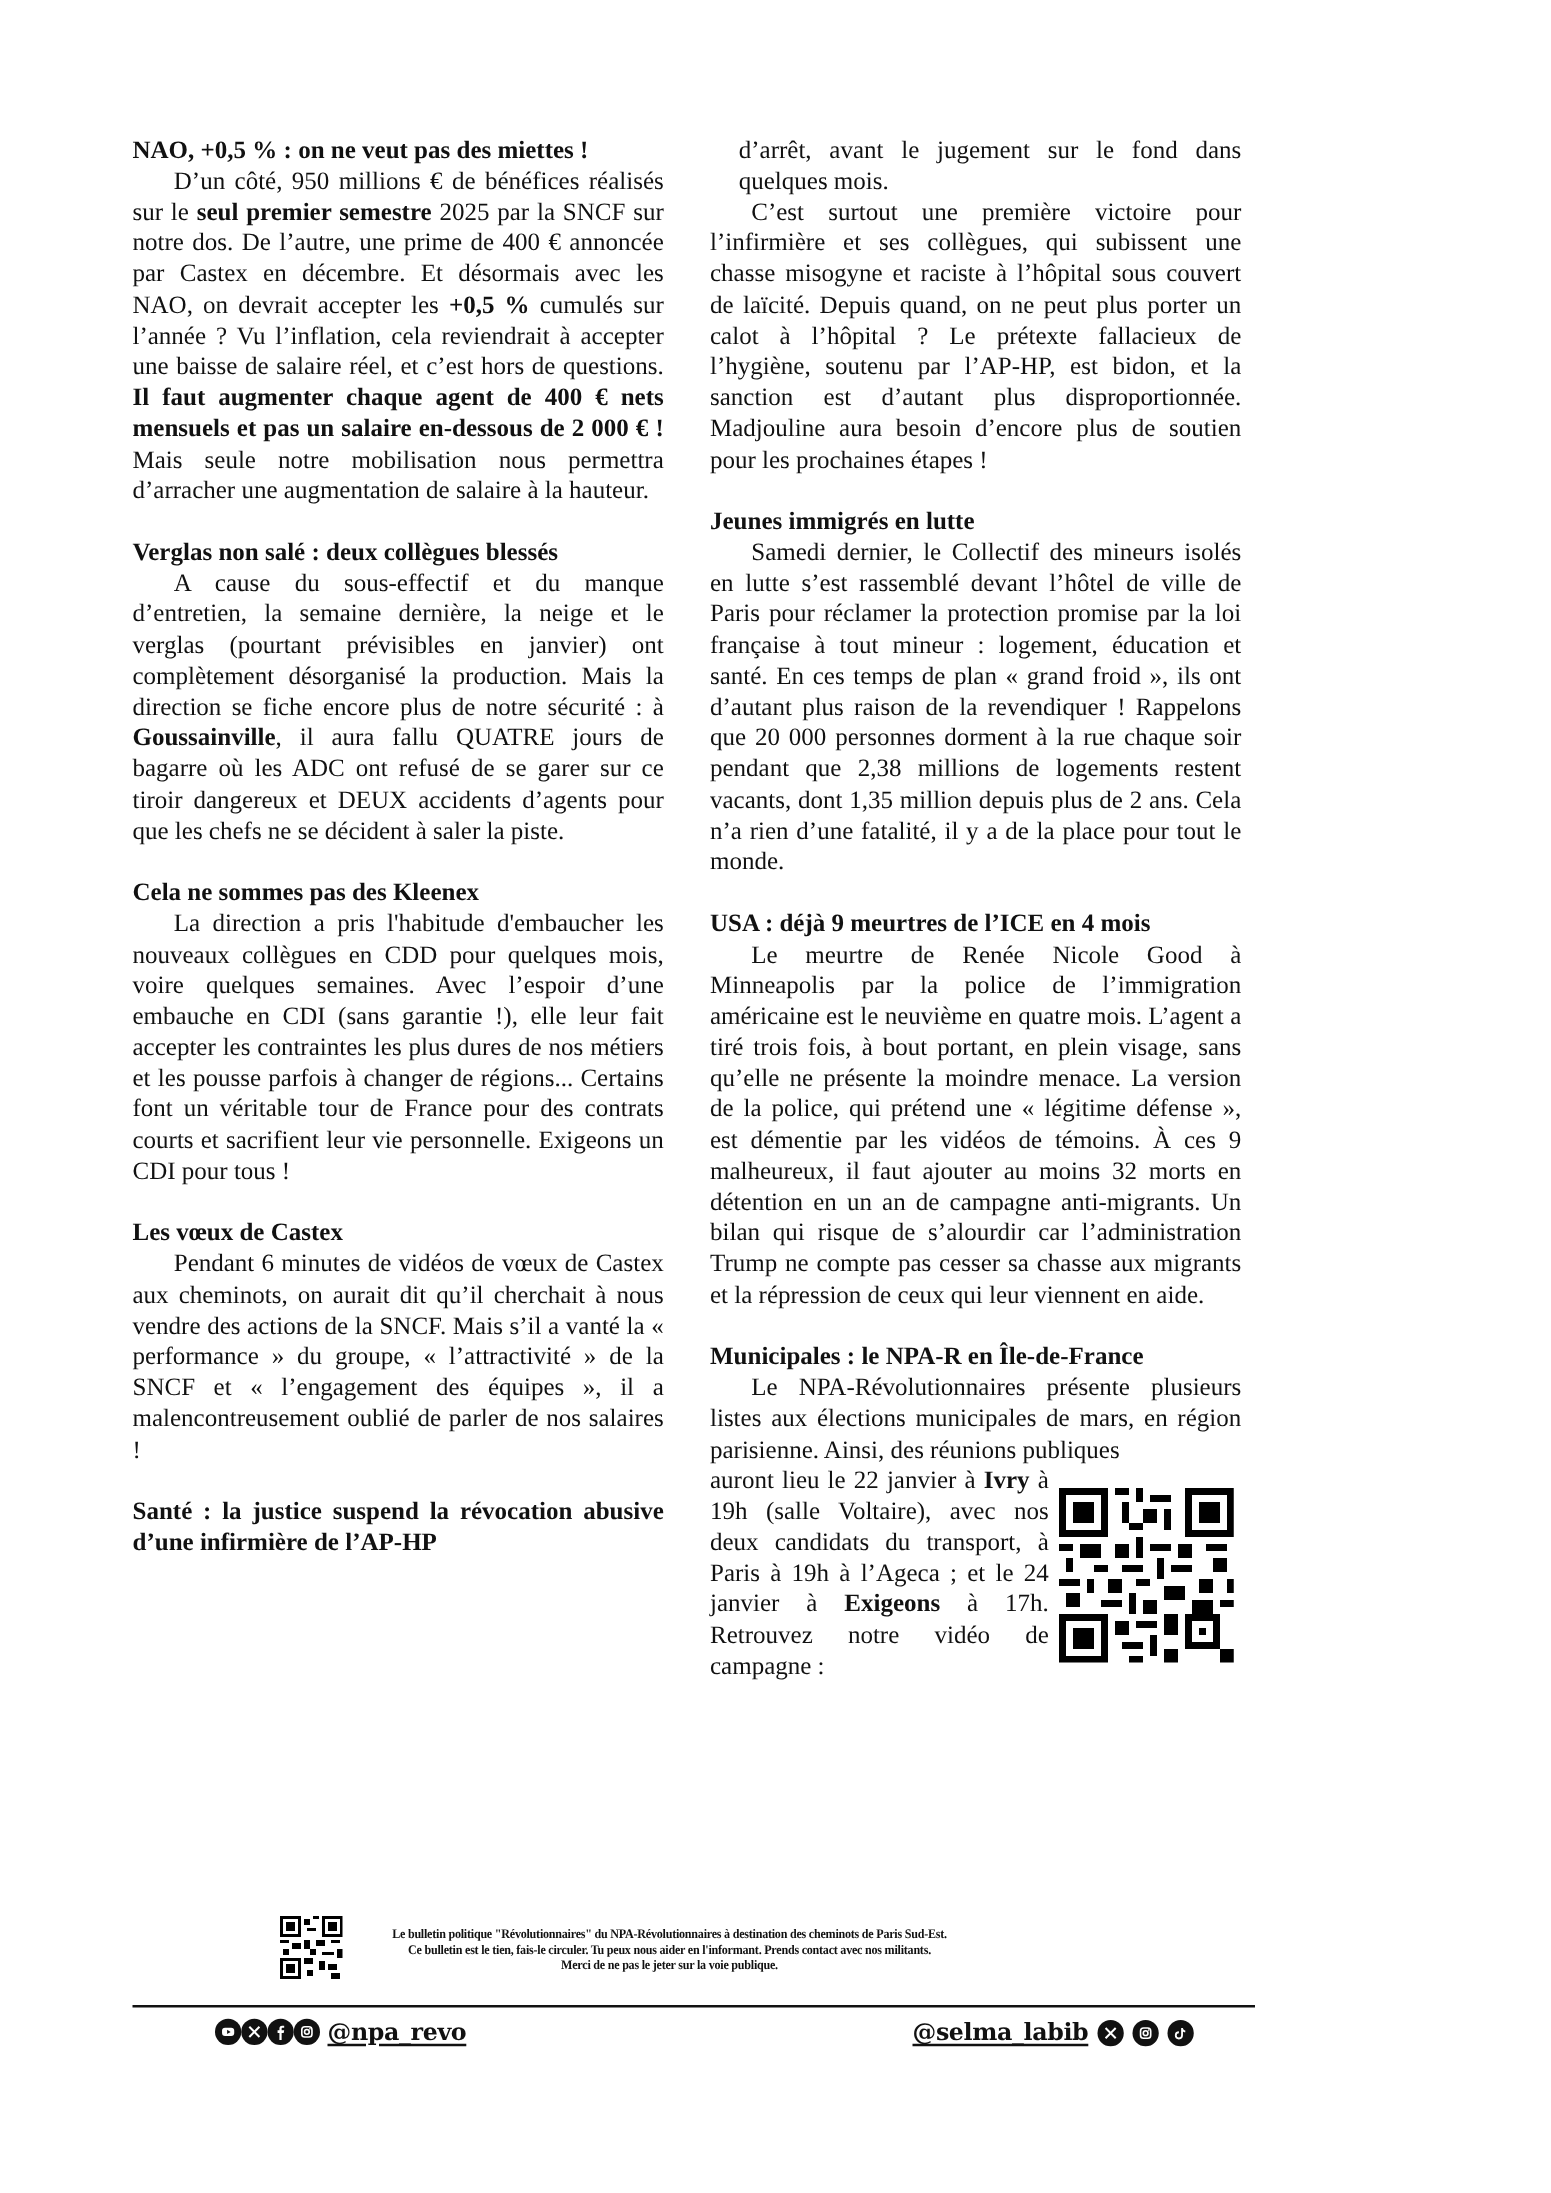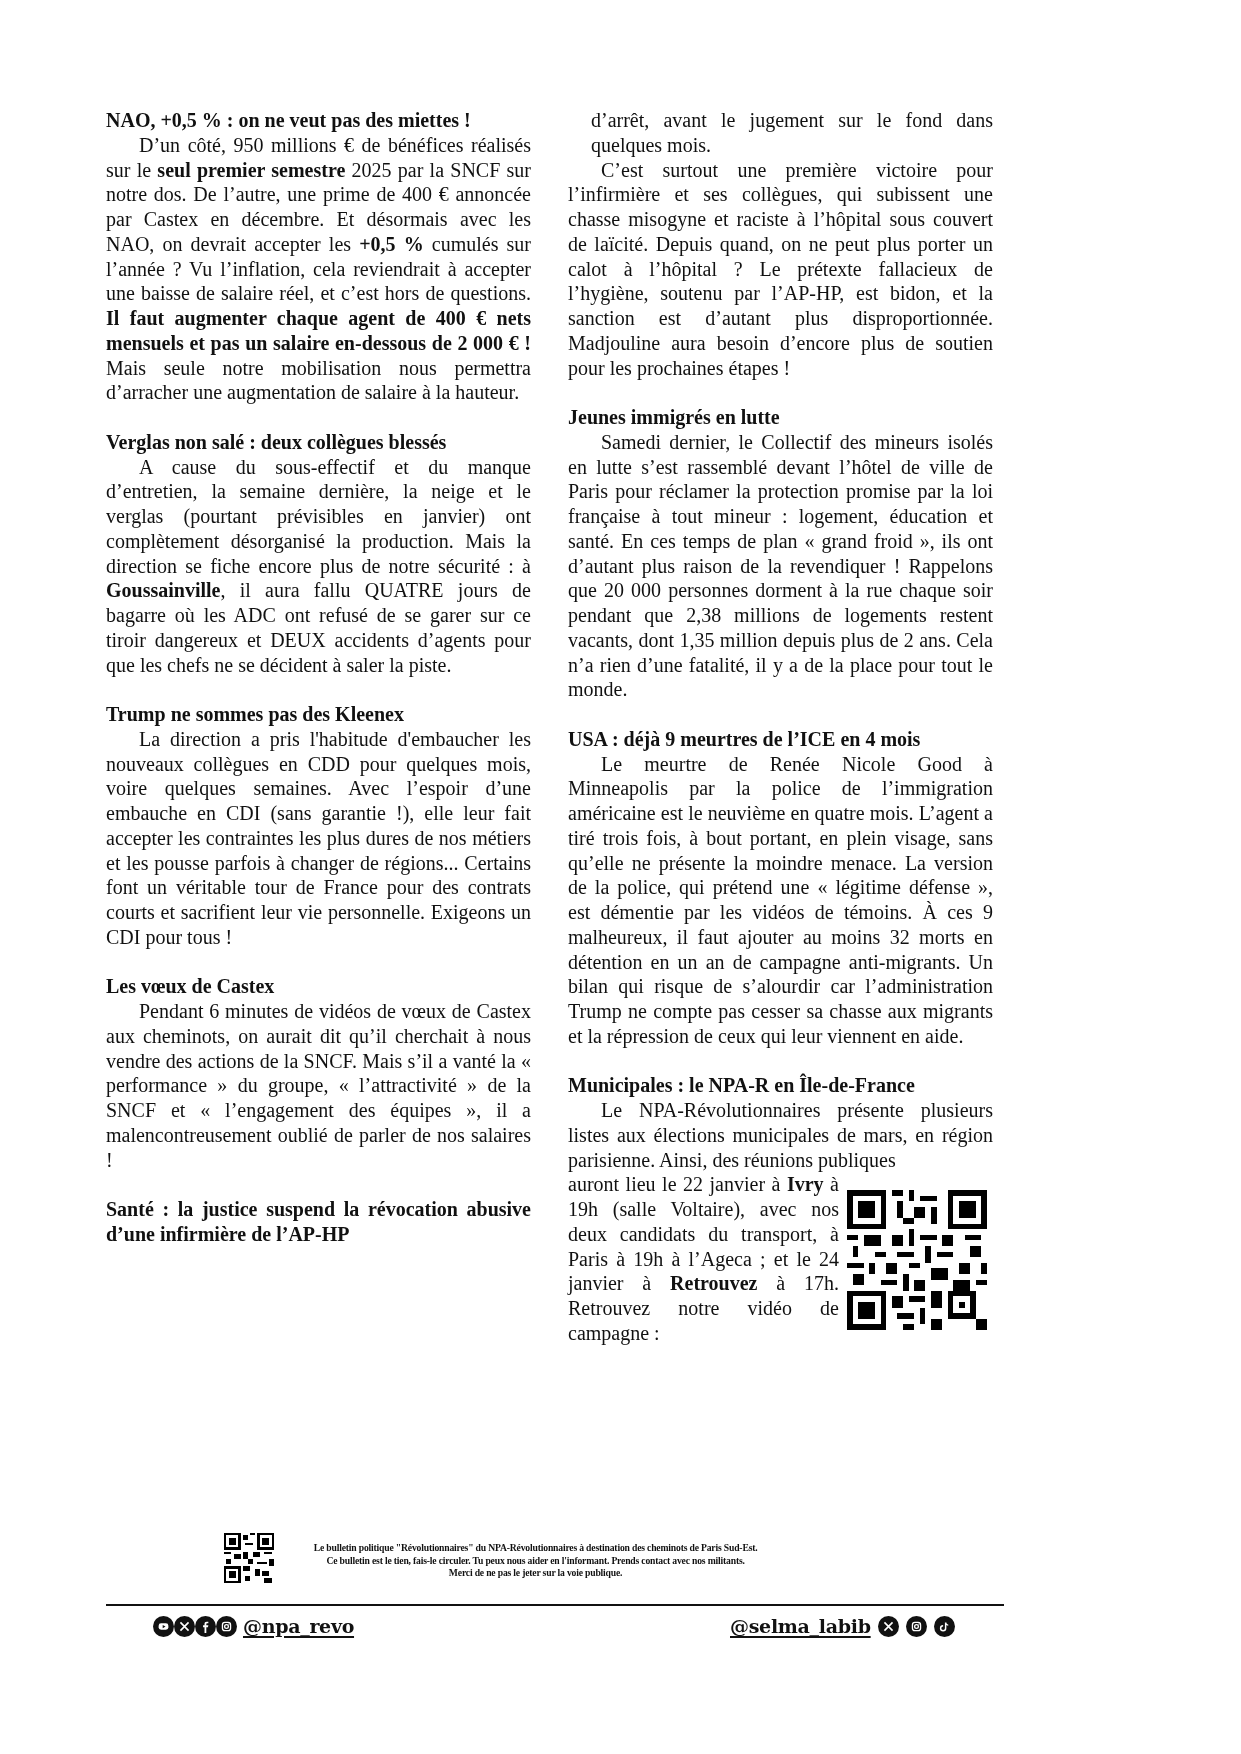--- a/index.html
+++ b/index.html
@@ -18,21 +18,21 @@
   .qr-float { float: right; width: 140px; height: 140px; margin: 18px 6px 0 8px; }
   .qr-float svg, .qr-small svg { width: 100%; height: 100%; display: block; }
   .municipales p.last-lines { text-indent: 0; }
 
   .footer-banner { position: absolute; left: 224px; top: 1532px; width: 620px; height: 66px; }
   .qr-small { position: absolute; left: 0; top: 0; width: 50px; height: 52px; }
   .banner-text { position: absolute; left: 54px; top: 10px; width: 560px;
                  font-family: "Liberation Serif", serif; font-weight: bold; font-size: 10.5px;
                  line-height: 12.5px; text-align: center; letter-spacing: -0.2px; transform: scaleX(0.92); transform-origin: left top; }
   .footer-rule { position: absolute; left: 106px; top: 1604px; width: 898px; height: 0; border-top: 2px solid #111; }
-  .social-left { position: absolute; left: 153px; top: 1615px; display: flex; align-items: center; gap: 0; }
+  .social-left { position: absolute; left: 172px; top: 1615px; display: flex; gap: 0; }
   .social-right { position: absolute; left: 730px; top: 1615px; display: flex; align-items: center; gap: 7px; }
   .sicon { width: 21px; height: 21px; border-radius: 50%; background: #111; display: inline-flex;
            align-items: center; justify-content: center; color: #fff; font-family: "DejaVu Sans", sans-serif;
            font-size: 12px; font-weight: bold; }
   .sicon svg { width: 13px; height: 13px; }
   .handle { font-family: "DejaVu Serif", serif; font-size: 19px; font-weight: bold; text-decoration: underline;
             text-decoration-thickness: 1.5px; text-underline-offset: 3px; color: #111; letter-spacing: -0.3px; }
   .social-left .handle { margin-left: 6px; }
   .social-right .handle { margin-right: 0px; }
 </style>
@@ -46,21 +46,21 @@
       <h2>NAO, +0,5 % : on ne veut pas des miettes !</h2>
       <p><span>D’un côté, 950 millions € de bénéfices réalisés sur le </span><b>seul premier semestre</b><span> 2025 par la SNCF sur notre dos. De l’autre, une prime de 400 € annoncée par Castex en décembre. Et désormais avec les NAO, on devrait accepter les </span><b>+0,5 %</b><span> cumulés sur l’année ? Vu l’inflation, cela reviendrait à accepter une baisse de salaire réel, et c’est hors de questions. </span><b>Il faut augmenter chaque agent de 400 € nets mensuels et pas un salaire en-dessous de 2 000 € !</b><span> Mais seule notre mobilisation nous permettra d’arracher une augmentation de salaire à la hauteur.</span></p>
     </div>
 
     <div class="article">
       <h2>Verglas non salé : deux collègues blessés</h2>
       <p><span>A cause du sous-effectif et du manque d’entretien, la semaine dernière, la neige et le verglas (pourtant prévisibles en janvier) ont complètement désorganisé la production. Mais la direction se fiche encore plus de notre sécurité : à </span><b>Goussainville</b><span>, il aura fallu QUATRE jours de bagarre où les ADC ont refusé de se garer sur ce tiroir dangereux et DEUX accidents d’agents pour que les chefs ne se décident à saler la piste.</span></p>
     </div>
 
     <div class="article">
-      <h2>Trump ne sommes pas des Kleenex</h2>
+      <h2>Cela ne sommes pas des Kleenex</h2>
       <p><span>La direction a pris l'habitude d'embaucher les nouveaux collègues en CDD pour quelques mois, voire quelques semaines. Avec l’espoir d’une embauche en CDI (sans garantie !), elle leur fait accepter les contraintes les plus dures de nos métiers et les pousse parfois à changer de régions... Certains font un véritable tour de France pour des contrats courts et sacrifient leur vie personnelle. Exigeons un CDI pour tous !</span></p>
     </div>
 
     <div class="article">
       <h2>Les vœux de Castex</h2>
       <p><span>Pendant 6 minutes de vidéos de vœux de Castex aux cheminots, on aurait dit qu’il cherchait à nous vendre des actions de la SNCF. Mais s’il a vanté la « performance » du groupe, « l’attractivité » de la SNCF et « l’engagement des équipes », il a malencontreusement oublié de parler de nos salaires !</span></p>
     </div>
 
     <div class="article">
       <h2>Santé : la justice suspend la révocation abusive d’une infirmière de l’AP-HP</h2>
@@ -139,21 +139,21 @@
               <rect x="19" y="19" width="3" height="3" fill="#fff"></rect>
               <rect x="20" y="20" width="1" height="1"></rect>
             <rect x="9" y="22" width="3" height="1"></rect>
               <rect x="13" y="21" width="1" height="3"></rect>
               <rect x="15" y="23" width="2" height="2"></rect>
               <rect x="23" y="23" width="2" height="2"></rect>
               <rect x="10" y="24" width="2" height="1"></rect>
           </g>
         </svg>
       </div>
-      <p class="last-lines" style="text-indent:0;"><span>auront lieu le 22 janvier à </span><b>Ivry</b><span> à 19h (salle Voltaire), avec nos deux candidats du transport, à Paris à 19h à l’Ageca ; et le 24 janvier à </span><b>Retrouvez</b><span> à 17h. Retrouvez notre vidéo de campagne :</span></p>
+      <p class="last-lines" style="text-indent:0;"><span>auront lieu le 22 janvier à </span><b>Ivry</b><span> à 19h (salle Voltaire), avec nos deux candidats du transport, à Paris à 19h à l’Ageca ; et le 24 janvier à </span><b>Exigeons</b><span> à 17h. Retrouvez notre vidéo de campagne :</span></p>
     </div>
   </div>
 
   <div class="footer-banner">
     <div class="qr-small">
       <svg viewBox="0 0 21 21" shape-rendering="crispEdges">
         <rect width="21" height="21" fill="#fff"></rect>
         <g fill="#000">
           <rect x="0" y="0" width="7" height="7"></rect>
             <rect x="1" y="1" width="5" height="5" fill="#fff"></rect>

